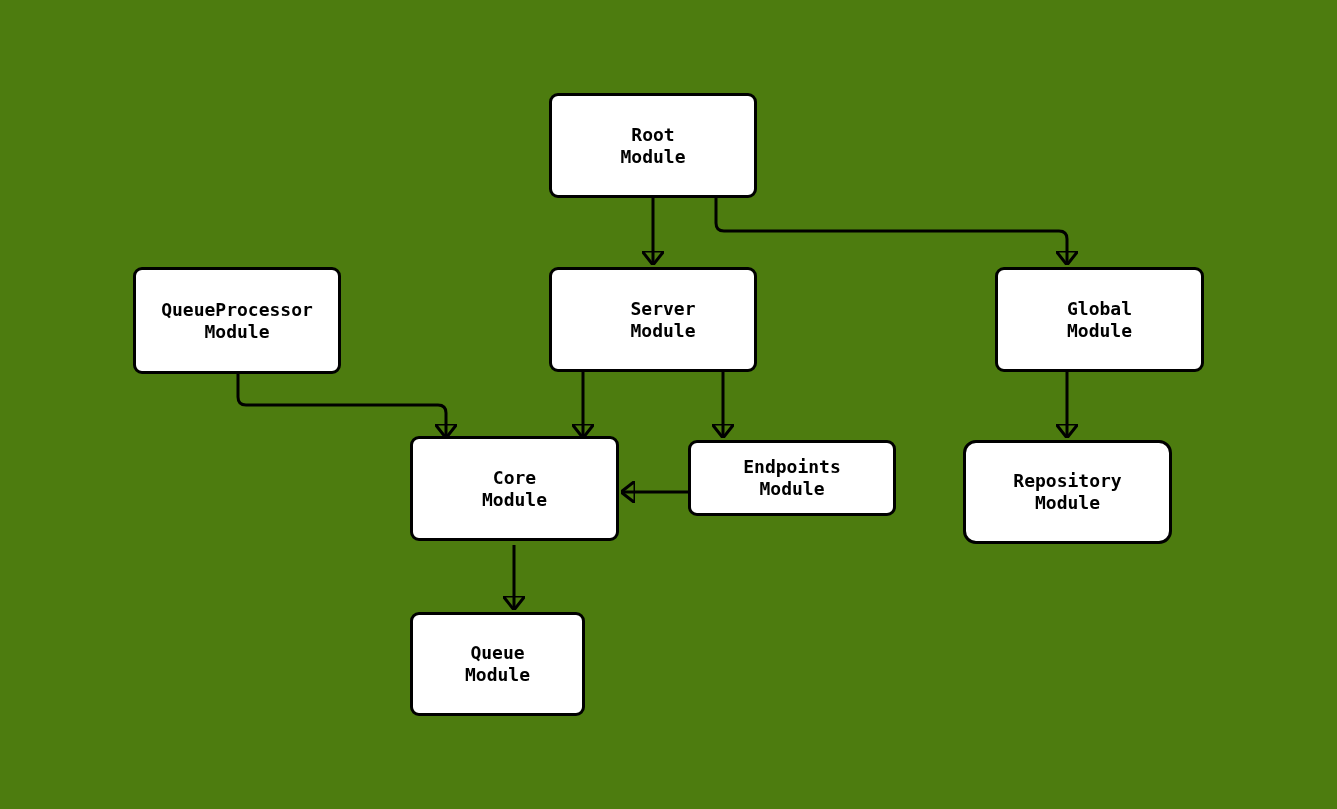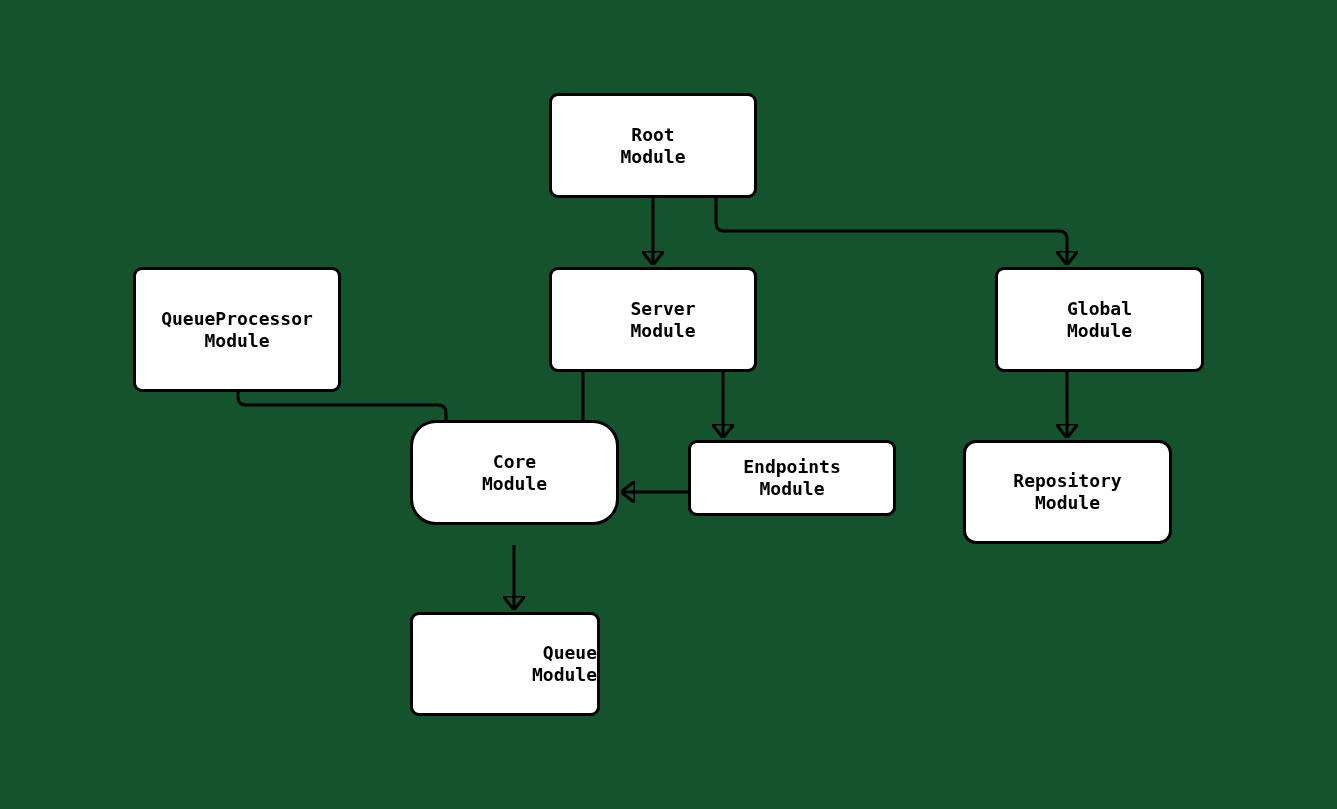--- a/index.html
+++ b/index.html
@@ -4,21 +4,21 @@
 <style>
   html, body {
     margin: 0;
     padding: 0;
     background: #ffffff;
   }
   .canvas {
     position: relative;
     width: 1337px;
     height: 809px;
-    background: #14532d;
+    background: #4d7c0f;
     overflow: hidden;
     font-family: "DejaVu Sans Mono", "Liberation Mono", monospace;
   }
   .edges {
     position: absolute;
     left: 0;
     top: 0;
     width: 1337px;
     height: 809px;
   }
@@ -38,27 +38,27 @@
     align-items: center;
     justify-content: center;
     text-align: center;
     font-weight: bold;
     font-size: 18px;
     line-height: 22px;
     color: #000000;
   }
   
   .n-root        { left: 549px; top: 93px;  width: 208px; height: 105px; }
-  .n-queueproc   { left: 133px; top: 267px; width: 208px; height: 125px; }
+  .n-queueproc   { left: 133px; top: 267px; width: 208px; height: 107px; }
   .n-server      { left: 549px; top: 267px; width: 208px; height: 105px; padding-left: 20px; }
   .n-global      { left: 963px; top: 267px; width: 209px; height: 105px; margin-left: 32px; }
-  .n-core        { left: 410px; top: 420px; width: 209px; height: 105px; border-radius: 26px; }
+  .n-core        { left: 410px; top: 436px; width: 209px; height: 105px; }
   .n-endpoints   { left: 688px; top: 440px; width: 208px; height: 76px; }
   .n-repository  { left: 963px; top: 440px; width: 209px; height: 104px; border-radius: 13px; }
-  .n-queue       { left: 410px; top: 612px; width: 190px; height: 104px; align-items: flex-end; }
+  .n-queue       { left: 410px; top: 612px; width: 175px; height: 104px; }
 </style>
 </head>
 <body>
 
 <div class="canvas">
 
   <svg class="edges" width="1337" height="809" viewBox="0 0 1337 809" xmlns="http://www.w3.org/2000/svg">
     <defs>
       <marker id="arrowhead" viewBox="0 0 14 22" markerWidth="14" markerHeight="22" refX="13" refY="11" orient="auto" markerUnits="userSpaceOnUse">
         <path d="M0,0 L14,11 L0,22 Z" fill="#000000" stroke="none"></path>

